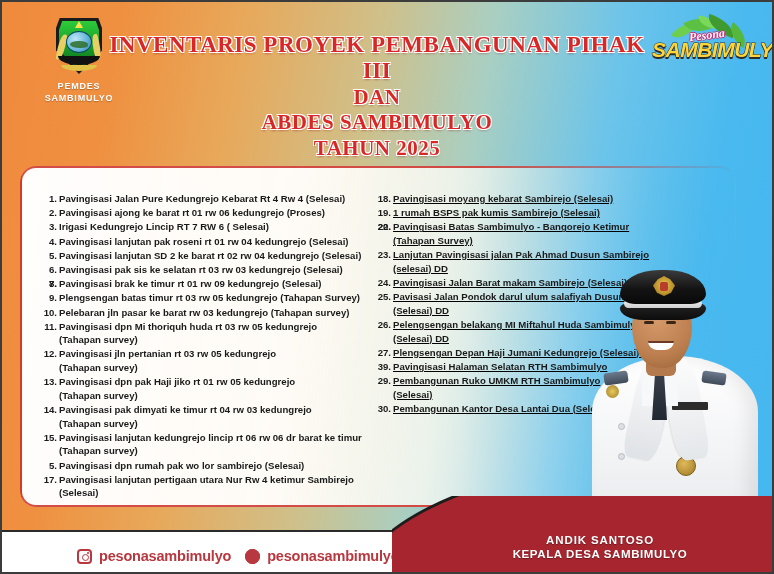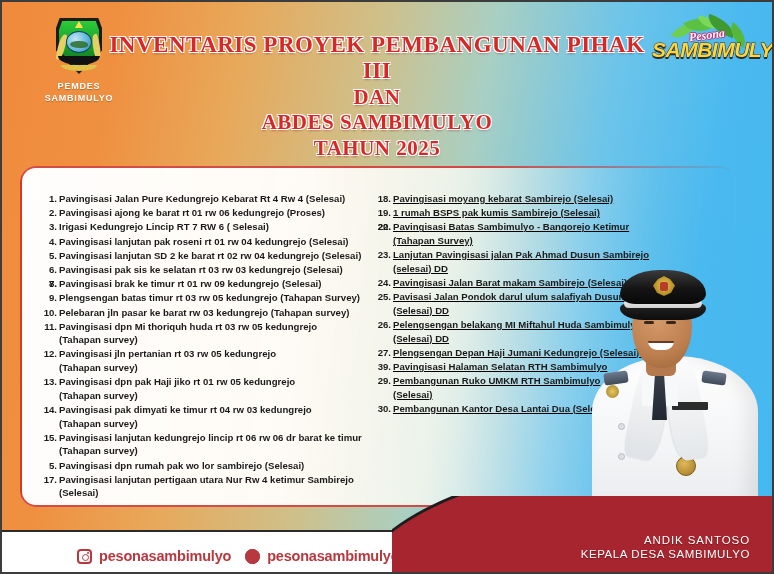--- a/index.html
+++ b/index.html
@@ -326,23 +326,23 @@
   }
   #footer-red .shape {
     position: absolute; right: -10px; bottom: -40px; width: 440px; height: 150px;
     background: #a7252e;
     border-radius: 300px 0 0 0 / 150px 0 0 0;
     border-top: 3px solid #1d1d1d;
     border-left: 3px solid #1d1d1d;
   }
   #signature {
     position: absolute; right: 22px; bottom: 11px; width: 300px;
-    text-align: right;
+    text-align: center;
     font-family: "Liberation Sans", sans-serif;
-    color: #ffffff; font-weight: normal;
+    color: #ffffff; font-weight: bold;
     line-height: 14px;
     text-shadow: 0 1px 1px rgba(0,0,0,.35);
   }
   #sig-name { font-size: 11.5px; letter-spacing: .9px; }
   #sig-role { font-size: 11.5px; letter-spacing: .6px; }
 </style>
 </head>
 <body>
 
 <div id="poster">

